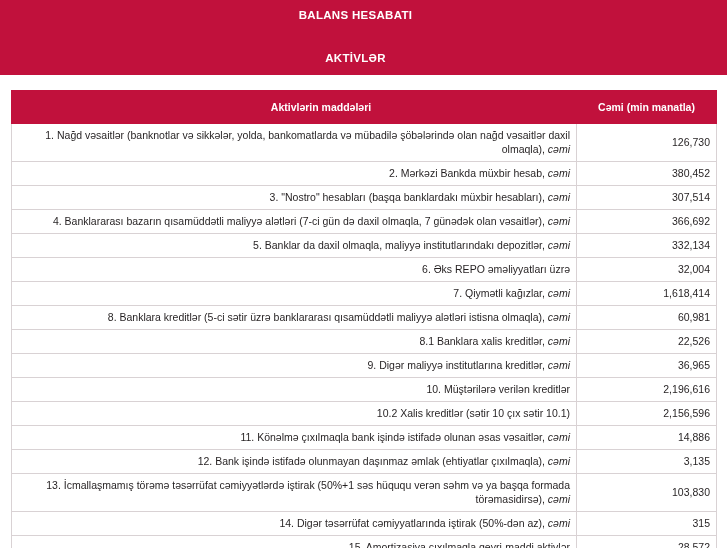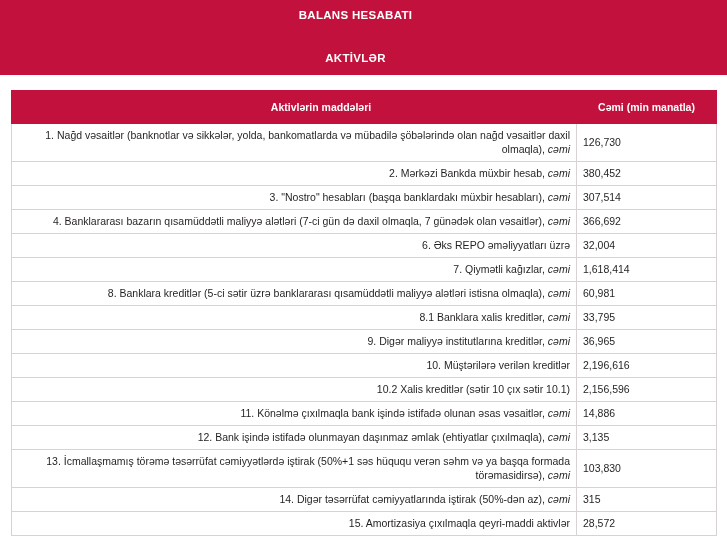--- a/index.html
+++ b/index.html
@@ -68,21 +68,21 @@
     font-size: 10.5px;
     padding: 4px 6px 5px 6px;
     vertical-align: middle;
     line-height: 14px;
     color: #231f20;
   }
   tbody td.label {
     text-align: right;
   }
   tbody td.amount {
-    text-align: left;
+    text-align: right;
     white-space: nowrap;
   }
   tbody td .it {
     font-style: italic;
   }
 </style>
 </head>
 <body>
 
 <div class="sheet">
@@ -116,34 +116,38 @@
         </tr>
         <tr>
           <td class="label">3. "Nostro" hesabları (başqa banklardakı müxbir hesabları), <span class="it">cəmi</span></td>
           <td class="amount">307,514</td>
         </tr>
         <tr>
           <td class="label">4. Banklararası bazarın qısamüddətli maliyyə alətləri (7-ci gün də daxil olmaqla, 7 günədək olan vəsaitlər), <span class="it">cəmi</span></td>
           <td class="amount">366,692</td>
         </tr>
         <tr>
+          <td class="label">5. Banklar da daxil olmaqla, maliyyə institutlarındakı depozitlər, <span class="it">cəmi</span></td>
+          <td class="amount">332,134</td>
+        </tr>
+        <tr>
           <td class="label">6. Əks REPO əməliyyatları üzrə</td>
           <td class="amount">32,004</td>
         </tr>
         <tr>
           <td class="label">7. Qiymətli kağızlar, <span class="it">cəmi</span></td>
           <td class="amount">1,618,414</td>
         </tr>
         <tr>
           <td class="label">8. Banklara kreditlər (5-ci sətir üzrə banklararası qısamüddətli maliyyə alətləri istisna olmaqla), <span class="it">cəmi</span></td>
           <td class="amount">60,981</td>
         </tr>
         <tr>
           <td class="label">8.1 Banklara xalis kreditlər, <span class="it">cəmi</span></td>
-          <td class="amount">33,795</td>
+          <td class="amount">22,526</td>
         </tr>
         <tr>
           <td class="label">9. Digər maliyyə institutlarına kreditlər, <span class="it">cəmi</span></td>
           <td class="amount">36,965</td>
         </tr>
         <tr>
           <td class="label">10. Müştərilərə verilən kreditlər</td>
           <td class="amount">2,196,616</td>
         </tr>
         <tr>

